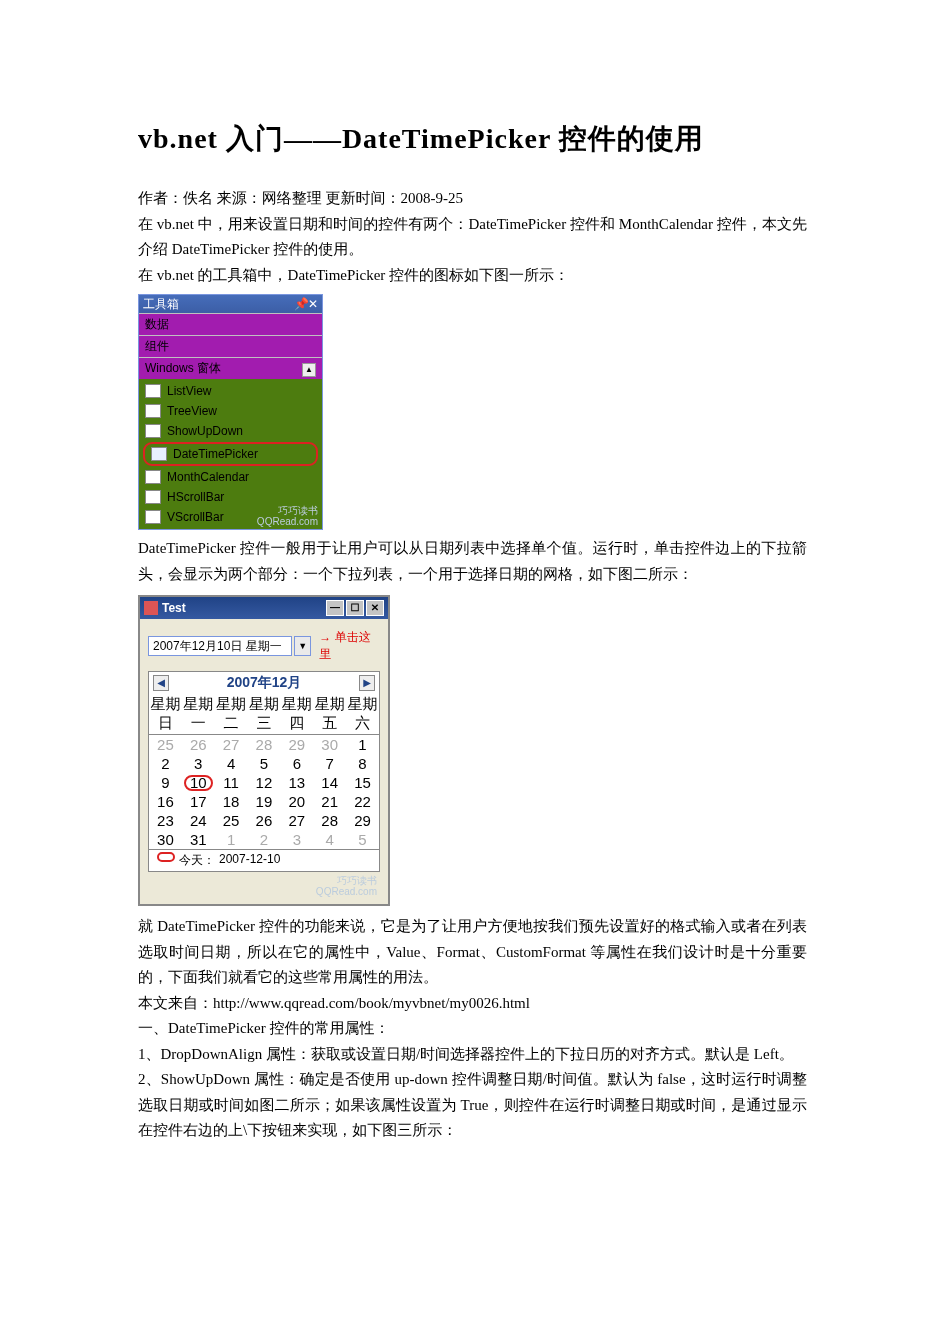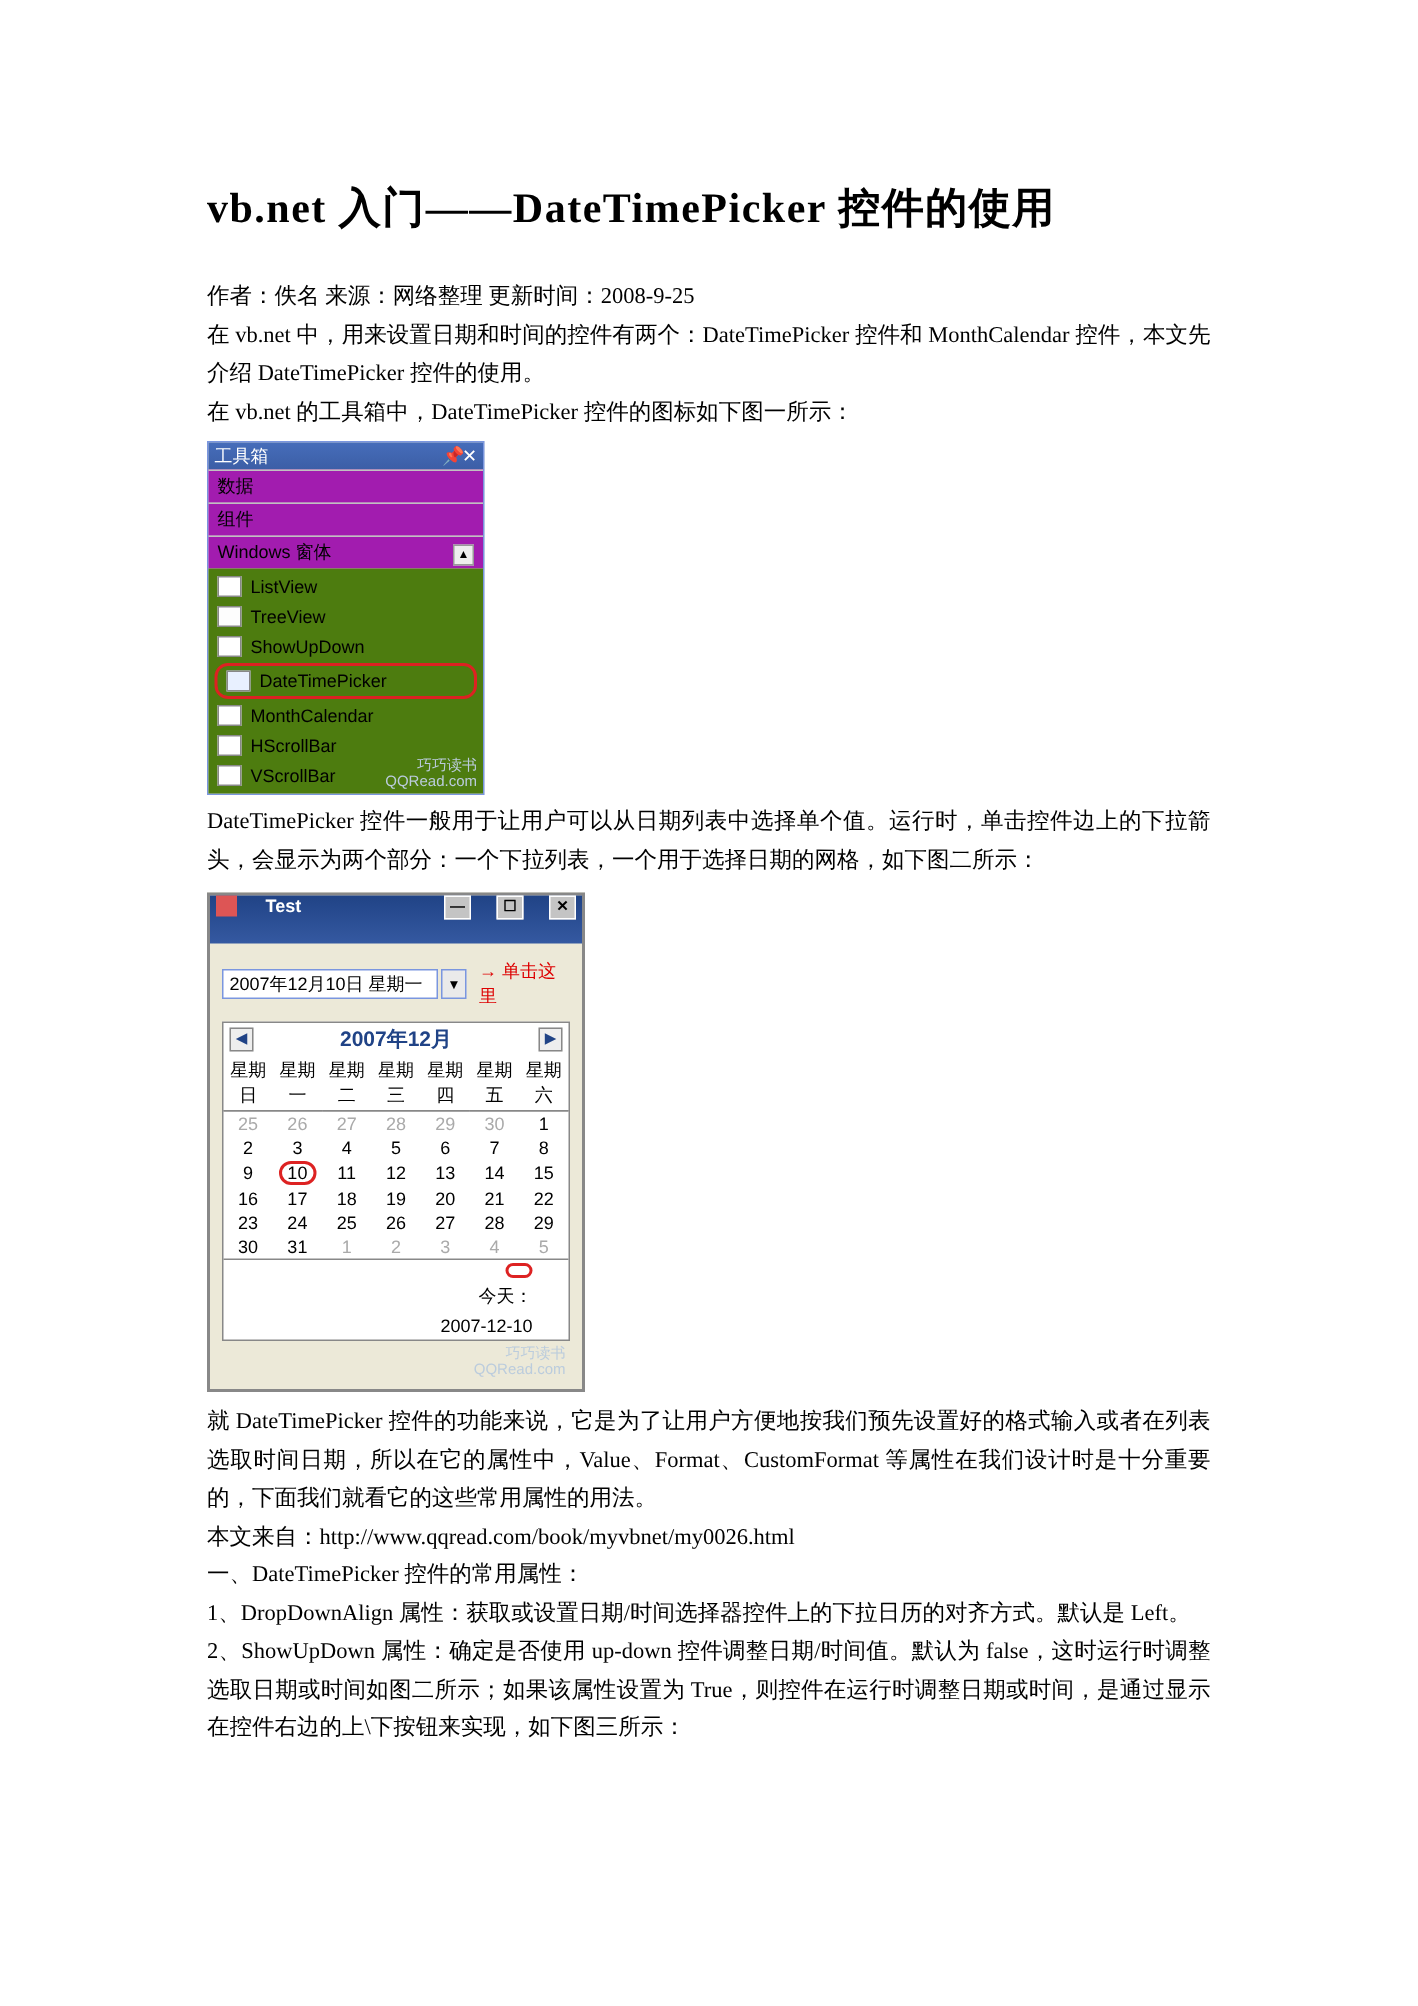--- a/index.html
+++ b/index.html
@@ -119,27 +119,27 @@
   .win {
     width: 252px;
     background: #ece9d8;
     border: 2px solid #888;
     font-family: Tahoma, "SimSun", sans-serif;
     font-size: 12px;
     margin: 8px 0;
     position: relative;
   }
   .win .titlebar {
-    height: 32px;
+    height: 22px;
     background: linear-gradient(#204386, #3559a1);
     color: #fff;
     display: flex;
+    align-items: center;
     padding: 0 4px;
     font-weight: bold;
-    gap: 15px;
   }
   .win .titlebar .icon {
     width: 14px; height: 14px;
     background: #d55;
     margin-right: 4px;
     font-size: 9px;
   }
   .win .titlebar .spacer { flex: 1; }
   .win .winbtn {
     width: 18px; height: 16px;
@@ -209,21 +209,21 @@
     border: 1px solid #888;
     background: #eee;
     font-size: 10px;
     text-align: center;
     line-height: 14px;
     cursor: pointer;
   }
   .calgrid table {
     border-collapse: collapse;
     width: 100%;
-    font-size: 12px;
+    font-size: 15px;
     table-layout: fixed;
   }
   .calgrid th {
     font-weight: normal;
     border-bottom: 1px solid #888;
     padding: 1px 0;
     color: #000;
   }
   .calgrid td {
     text-align: center;
@@ -234,25 +234,24 @@
   .calgrid td.dim { color: #aaa; }
   .calgrid td.today span {
     display: inline-block;
     border: 2px solid #d22;
     border-radius: 8px;
     padding: 0 4px;
     line-height: 12px;
   }
   .calgrid .footer {
     display: flex;
-    align-items: flex-end;
-    padding: 2px 24px;
+    align-items: flex-start;
+    padding: 2px 8px;
     border-top: 1px solid #888;
     gap: 4px;
-    flex-direction: column;
   }
   .calgrid .footer .ring {
     width: 18px; height: 10px;
     border: 2px solid #d22;
     border-radius: 6px;
     display: inline-block;
   }
   .calgrid .wm2 {
     position: absolute;
     right: 2px;

